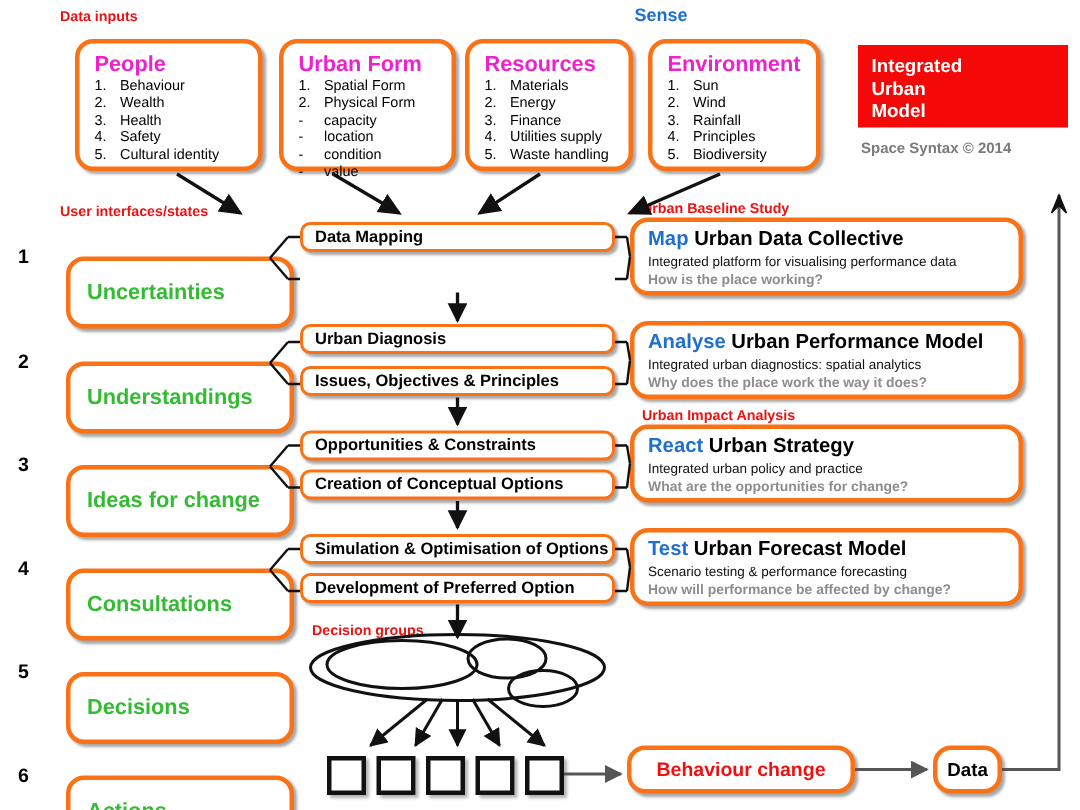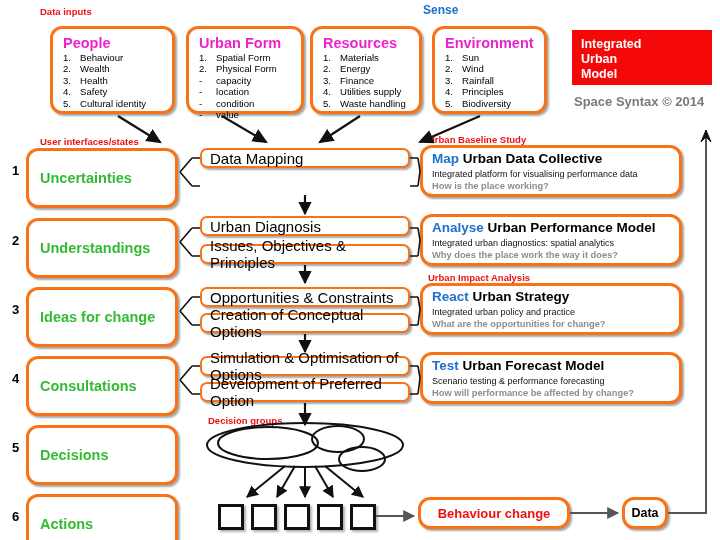--- a/index.html
+++ b/index.html
@@ -22,32 +22,32 @@
   .card li .tx{flex:1 1 auto;}
 
   .caption{position:absolute;font-size:9.5px;font-weight:bold;color:#ee1111;}
   .caption.blue{color:#1f6fd0;font-size:12px;}
 
   
   #logo{position:absolute;left:572px;top:30px;width:140px;height:55px;background:#f50808;}
   #logo div{color:#fff;font-weight:bold;font-size:12.5px;line-height:15px;
             margin-left:9px;}
   #logo div:first-child{padding-top:7px;}
-  #copy{position:absolute;left:574px;top:94px;font-size:13px;font-weight:bold;color:#7a7a7a;}
-
-  
-  .state{left:26px;width:152px;height:60px;}
+  #copy{position:absolute;left:574px;top:94px;font-size:10px;font-weight:bold;color:#7a7a7a;}
+
+  
+  .state{left:44px;width:152px;height:48px;margin-top:23px;}
   .state span{color:#33bb33;font-weight:bold;font-size:14.5px;
               position:absolute;left:11px;top:50%;transform:translateY(-50%);}
   .num{position:absolute;left:12px;font-size:13px;font-weight:bold;color:#000;}
 
   
   .pbar{left:200px;width:210px;height:20px;}
   .pbar span{position:absolute;left:8px;top:50%;transform:translateY(-50%);
-             font-size:15px;font-weight:normal;color:#000;}
+             font-size:11px;font-weight:bold;color:#000;}
 
   
   .panel{left:420px;width:262px;height:52px;}
   .panel .ph{position:absolute;left:9px;top:3px;font-size:13.5px;font-weight:bold;color:#000;}
   .panel .ph b{color:#1f6fd0;font-weight:bold;}
   .panel .pd{position:absolute;left:9px;top:21px;font-size:9px;color:#111;}
   .panel .pq{position:absolute;left:9px;top:33px;font-size:9.3px;color:#8d8d8d;font-weight:bold;}
 
   
   .sq{position:absolute;width:26px;height:26px;border:3px solid #111;background:#fff;

